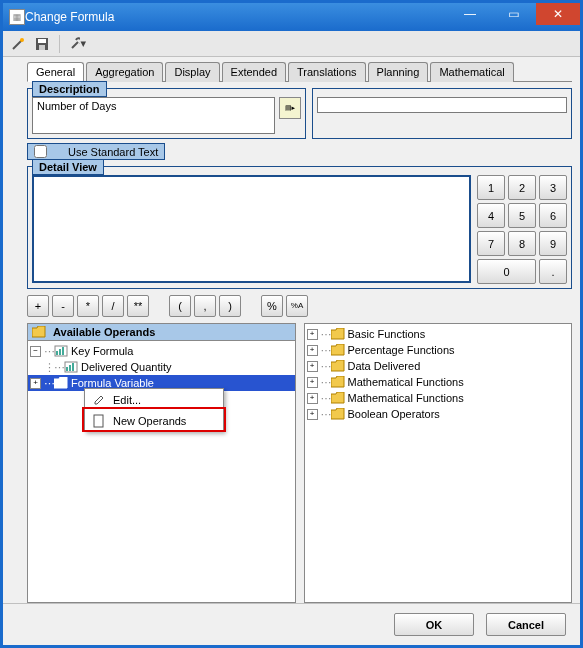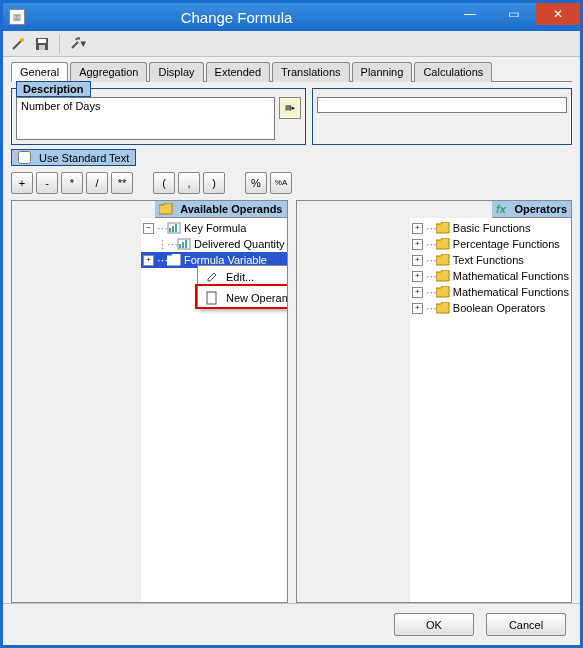--- a/index.html
+++ b/index.html
@@ -1,71 +1,71 @@
 <!DOCTYPE html>
 <html><head>
 <meta charset="utf-8">
 <style>
   * { box-sizing: border-box; font-family: Tahoma, Arial, sans-serif; font-size: 11px; }
   body { margin: 0; padding: 0; background: #fff; }
   .window { width: 583px; height: 648px; border: 3px solid #1a6bcc; background: #f0f0f0; position: relative; display: flex; flex-direction: column; }
   .titlebar { height: 28px; background: linear-gradient(#3a8ee0, #1a6bcc); color: #fff; display: flex; align-items: center; position: relative; }
   .title-icon { width: 16px; height: 16px; margin-left: 6px; background: #fff; border: 1px solid #888; display: flex; align-items: center; justify-content: center; color: #888; font-size: 9px; }
-  .title-text { flex: 1; text-align: center; font-size: 15px; }
+  .title-text { flex: 1; font-size: 12px; }
   .win-controls { display: flex; height: 100%; }
   .win-btn { width: 44px; height: 22px; display: flex; align-items: center; justify-content: center; color: #fff; font-size: 12px; cursor: pointer; }
   .win-btn.close { background: #d0462f; }
   .toolbar { height: 26px; background: #e8e8e8; border-bottom: 1px solid #c0c0c0; display: flex; align-items: center; padding: 0 6px; gap: 6px; }
   .tool-icon { width: 18px; height: 18px; display: flex; align-items: center; justify-content: center; cursor: pointer; color: #444; }
   .tool-sep { width: 1px; height: 18px; background: #c0c0c0; margin: 0 2px; }
-  .content { flex: 1; padding: 4px 8px 0 8px; display: flex; flex-direction: column; overflow: hidden; }
+  .content { flex: 1; padding: 4px 8px 0 24px; display: flex; flex-direction: column; overflow: hidden; }
   .tabstrip { display: flex; border-bottom: 1px solid #888; }
   .tab { padding: 3px 8px; border: 1px solid #888; border-bottom: none; background: #e0e0e0; margin-right: 2px; cursor: pointer; border-radius: 3px 3px 0 0; position: relative; top: 1px; }
   .tab.active { background: #fff; border-bottom: 1px solid #fff; }
   .general-body { padding-top: 6px; flex: 1; display: flex; flex-direction: column; }
   .toprow { display: flex; gap: 6px; border-radius: 17px; }
   .group { position: relative; border: 1px solid #1a4d8c; padding: 8px 4px 4px 4px; }
   .group-title { position: absolute; top: -8px; left: 4px; background: #a8c8e8; padding: 1px 6px; border: 1px solid #1a4d8c; font-weight: bold; color: #000; }
   .desc-group { flex: 1; }
   .desc-inner { display: flex; }
-  .desc-text { flex: 1; height: 43px; border: 1px solid #7a7a7a; padding: 2px 4px; background: #fff; overflow-y: scroll; resize: none; }
+  .desc-text { flex: 1; height: 37px; border: 1px solid #7a7a7a; padding: 2px 4px; background: #fff; overflow-y: scroll; resize: none; }
   .desc-icon { width: 22px; margin-left: 4px; display: flex; flex-direction: column; }
   .desc-icon .ibtn { width: 22px; height: 22px; border: 1px solid #888; background: #f4f4d0; display: flex; align-items: center; justify-content: center; cursor: pointer; font-size: 7px;}
   .tech-group { width: 260px; }
   .tech-input { width: 100%; height: 16px; border: 1px solid #7a7a7a; padding: 2px 4px; }
   .std-row { margin-top: 4px; }
-  .std-check { display: inline-flex; align-items: center; background: #a8c8e8; padding: 1px 6px; border: 1px solid #1a4d8c; cursor: pointer; gap: 8px; }
+  .std-check { display: inline-flex; align-items: center; background: #a8c8e8; padding: 1px 6px; border: 1px solid #1a4d8c; cursor: pointer; gap: 21px; }
   .std-check input { margin: 0; }
   .detail-group { margin-top: 6px; }
   .detail-inner { display: flex; gap: 6px; }
   .detail-text { flex: 1; height: 108px; border: 2px solid #1a4d8c; background: #fff; }
   .keypad { display: grid; grid-template-columns: repeat(3, 28px); grid-template-rows: repeat(4, 25px); gap: 3px; }
   .kbtn { border: 1px solid #888; border-radius: 2px; background: linear-gradient(#fff,#ddd); display: flex; align-items: center; justify-content: center; cursor: pointer; }
   .kbtn.wide { grid-column: span 2; }
   .op-row { margin-top: 6px; display: flex; gap: 3px; }
   .op-row .kbtn { width: 22px; height: 22px; }
   .op-row .spacer { width: 14px; }
   .spacer-col { flex: 1; }
   .trees-row { margin-top: 6px; display: flex; gap: 8px; flex: 1; min-height: 0; }
-  .tree-col { flex: 1; display: flex; flex-direction: column; border: 1px solid #888; align-items: flex-end; }
+  .tree-col { flex: 1; display: flex; flex-direction: column; border: 1px solid #888; }
   .tree-header { background: #a8c8e8; border-bottom: 1px solid #888; padding: 2px 4px; display: flex; align-items: center; gap: 4px; font-weight: bold; }
   .tree-body { flex: 1; overflow: auto; background: #fff; padding: 2px 0; position: relative; }
   .tree-item { display: flex; align-items: center; height: 16px; padding: 0 2px; white-space: nowrap; }
   .tree-item.selected { background: #2854d0; color: #fff; }
   .tree-item.selected .folder-icon path:first-child { fill: #fff; stroke: #fff; }
   .exp { width: 11px; height: 11px; border: 1px solid #888; display: flex; align-items: center; justify-content: center; font-size: 8px; line-height: 1; margin-right: 3px; cursor: pointer; background: #fff; color: #000;}
   .tree-indent { display: inline-block; }
   .dots { color: #888; letter-spacing: -1px; }
   .folder-icon, .kf-icon { margin-right: 3px; flex-shrink: 0; }
   .context-menu { position: absolute; left: 56px; top: 47px; background: #fff; border: 1px solid #888; box-shadow: 2px 2px 4px rgba(0,0,0,0.3); width: 140px; }
   .ctx-item { display: flex; align-items: center; height: 21px; padding: 0 6px; cursor: pointer; gap: 6px; }
   .ctx-icon { width: 16px; display: flex; align-items: center; justify-content: center; }
   .highlight-box { position: absolute; border: 2px solid #d00; pointer-events: none; }
   .footer { height: 42px; border-top: 1px solid #c0c0c0; display: flex; justify-content: flex-end; align-items: center; padding: 0 14px; gap: 12px; background: #f0f0f0; }
-  .footer .btn { width: 80px; height: 23px; border: 1px solid #888; background: linear-gradient(#fff,#e0e0e0); border-radius: 2px; cursor: pointer; }
+  .footer .btn { width: 80px; height: 23px; border: 1px solid #888; background: linear-gradient(#fff,#e0e0e0); border-radius: 2px; cursor: pointer; font-weight: bold; }
   svg { display: block; }
 </style>
 </head>
 <body>
 
 <div class="window">
 
   <div class="titlebar">
     <div class="title-icon">▦</div>
     <div class="title-text">Change Formula</div>
@@ -97,21 +97,21 @@
   </div>
 
   <div class="content">
     <div class="tabstrip">
       <div class="tab active">General</div>
       <div class="tab">Aggregation</div>
       <div class="tab">Display</div>
       <div class="tab">Extended</div>
       <div class="tab">Translations</div>
       <div class="tab">Planning</div>
-      <div class="tab">Calculations</div>
+      <div class="tab">Mathematical</div>
     </div>
 
     <div class="general-body">
       <div class="toprow">
         <div class="group desc-group">
           <div class="group-title">Description</div>
           <div class="desc-inner">
             <textarea class="desc-text" style="">Number of Days</textarea>
             <div class="desc-icon">
               <div class="ibtn">▤▸</div>
@@ -123,20 +123,39 @@
         </div>
       </div>
 
       <div class="std-row">
         <label class="std-check">
           <input type="checkbox" style="">
           <span>Use Standard Text</span>
         </label>
       </div>
 
+      <div class="group detail-group">
+        <div class="group-title">Detail View</div>
+        <div class="detail-inner">
+          <div class="detail-text"></div>
+          <div class="keypad">
+            <div class="kbtn">1</div>
+            <div class="kbtn">2</div>
+            <div class="kbtn">3</div>
+            <div class="kbtn">4</div>
+            <div class="kbtn">5</div>
+            <div class="kbtn">6</div>
+            <div class="kbtn">7</div>
+            <div class="kbtn">8</div>
+            <div class="kbtn">9</div>
+            <div class="kbtn wide">0</div>
+            <div class="kbtn">.</div>
+          </div>
+        </div>
+      </div>
 
       <div class="op-row">
         <div class="kbtn">+</div>
         <div class="kbtn">-</div>
         <div class="kbtn">*</div>
         <div class="kbtn">/</div>
         <div class="kbtn">**</div>
         <div class="spacer"></div>
         <div class="kbtn">(</div>
         <div class="kbtn">,</div>
@@ -203,26 +222,20 @@
                     </svg>
                   </span>
                 <span>New Operands</span>
               </div>
             </div>
             <div class="highlight-box" style="left:54px; top:66px; width:144px; height:25px;"></div>
           </div>
         </div>
 
         <div class="tree-col">
-          <div class="tree-header">
-            <svg width="14" height="12">
-                <text x="0" y="10" font-size="10" font-style="italic" fill="#2a6">fx</text>
-              </svg>
-            <span>Operators</span>
-          </div>
           <div class="tree-body">
             <div class="tree-item">
               <span class="exp">+</span>
                 <span class="dots">⋯</span>
               <svg class="folder-icon" width="14" height="12">
                   <path d="M0 2 L5 2 L6 0 L13 0 L13 11 L0 11 Z" fill="#f2c94c" stroke="#b08000"></path>
                 </svg>
               <span>Basic Functions</span>
             </div>
             <div class="tree-item">
@@ -232,21 +245,21 @@
                   <path d="M0 2 L5 2 L6 0 L13 0 L13 11 L0 11 Z" fill="#f2c94c" stroke="#b08000"></path>
                 </svg>
               <span>Percentage Functions</span>
             </div>
             <div class="tree-item">
               <span class="exp">+</span>
                 <span class="dots">⋯</span>
               <svg class="folder-icon" width="14" height="12">
                   <path d="M0 2 L5 2 L6 0 L13 0 L13 11 L0 11 Z" fill="#f2c94c" stroke="#b08000"></path>
                 </svg>
-              <span>Text Functions</span>
+              <span>Data Delivered</span>
             </div>
             <div class="tree-item">
               <span class="exp">+</span>
                 <span class="dots">⋯</span>
               <svg class="folder-icon" width="14" height="12">
                   <path d="M0 2 L5 2 L6 0 L13 0 L13 11 L0 11 Z" fill="#f2c94c" stroke="#b08000"></path>
                 </svg>
               <span>Mathematical Functions</span>
             </div>
             <div class="tree-item">

